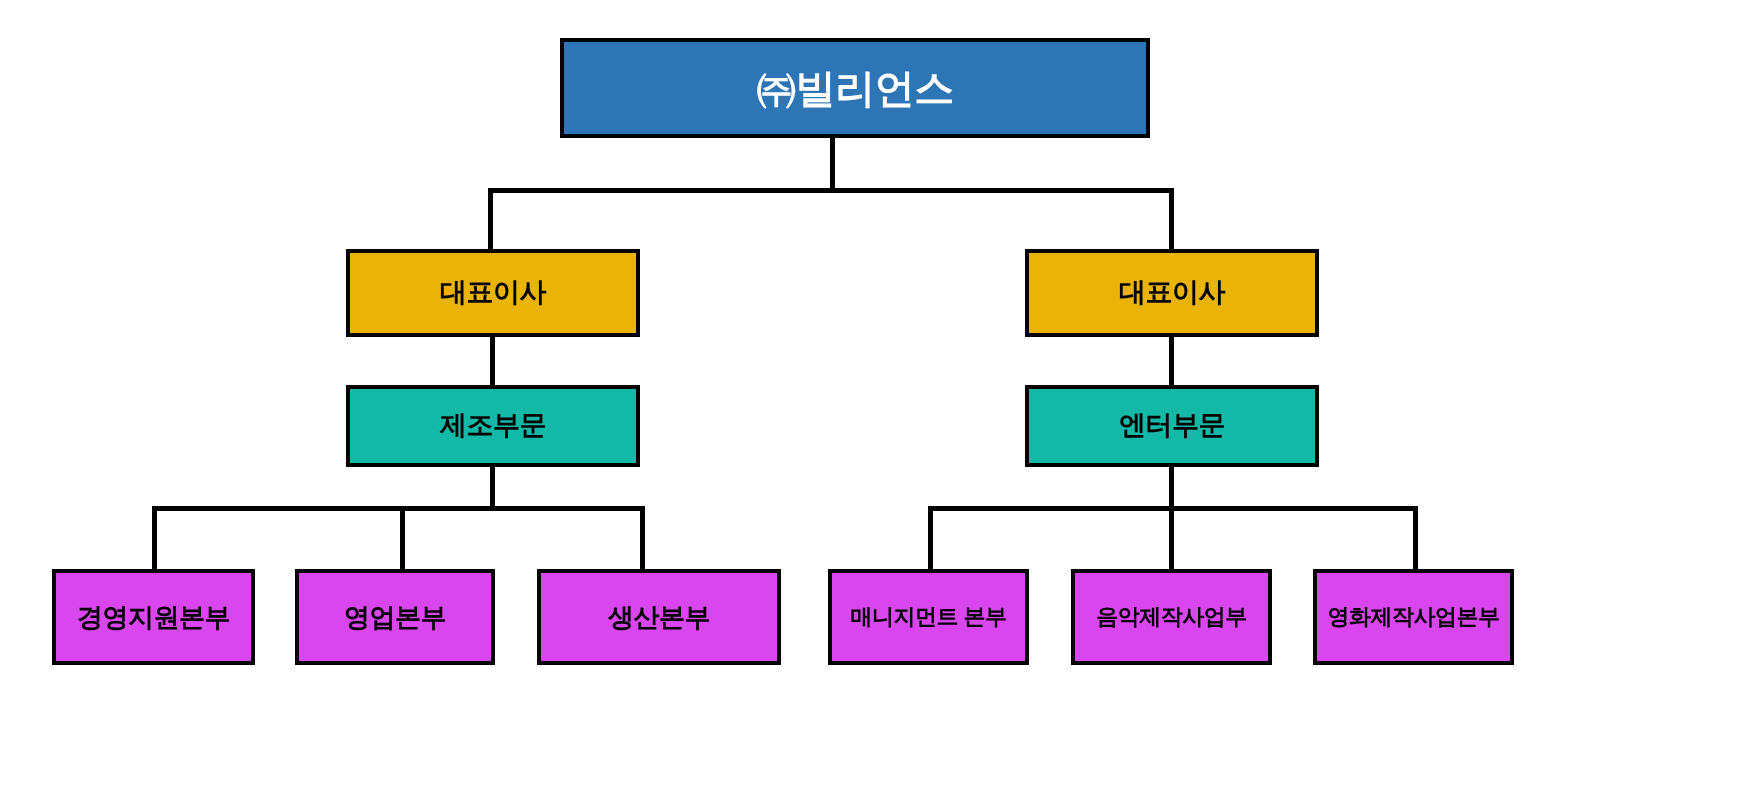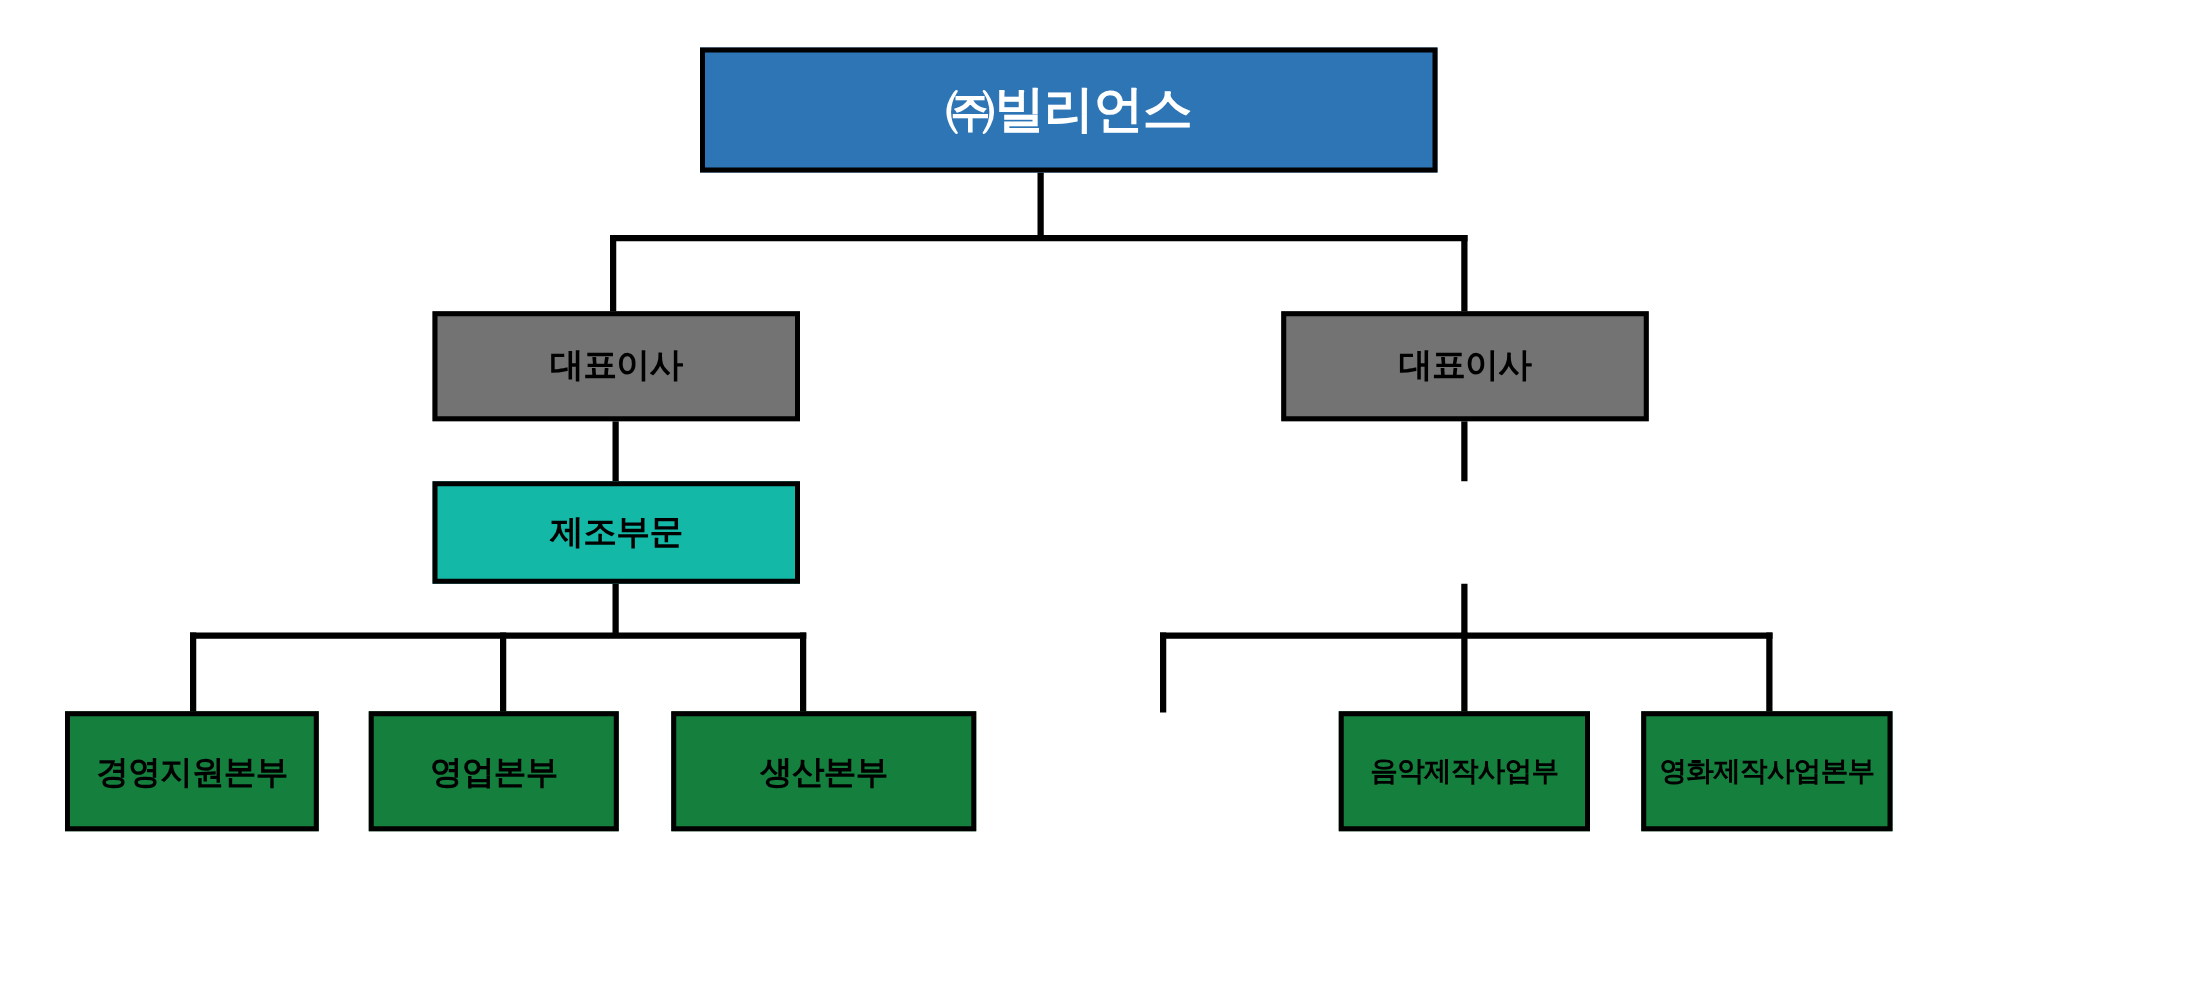--- a/index.html
+++ b/index.html
@@ -30,31 +30,31 @@
     line-height: 1.1;
     letter-spacing: -0.5px;
     z-index: 3;
   }
   .node-root {
     background: #2E75B6;
     color: #ffffff;
     font-size: 40px;
   }
   .node-l2 {
-    background: #737373;
+    background: #eab308;
     color: #000000;
     font-size: 27px;
   }
   .node-l3 {
     background: #14b8a6;
     color: #000000;
     font-size: 27px;
   }
   .node-leaf {
-    background: #15803d;
+    background: #d946ef;
     color: #000000;
     font-size: 26px;
   }
   .node-leaf.compact {
     font-size: 22px;
   }
   .conn {
     position: absolute;
     background: #000000;
     z-index: 1;
@@ -106,27 +106,33 @@
   <div class="node node-leaf" style="left:537px; top:569px; width:244px; height:96px;">
     <span>생산본부</span>
   </div>
 
   <div class="node node-l2" style="left:1025px; top:249px; width:294px; height:88px;">
     <span>대표이사</span>
   </div>
 
   <div class="conn conn-v" style="left:1169px; top:337px; width:5px; height:48px;"></div>
 
+  <div class="node node-l3" style="left:1025px; top:385px; width:294px; height:82px;">
+    <span>엔터부문</span>
+  </div>
 
   <div class="conn conn-v" style="left:1169px; top:467px; width:5px; height:42px;"></div>
   <div class="conn conn-h" style="left:928px; top:506px; width:490px; height:5px;"></div>
   <div class="conn conn-v" style="left:928px; top:506px; width:5px; height:64px;"></div>
   <div class="conn conn-v" style="left:1169px; top:506px; width:5px; height:64px;"></div>
   <div class="conn conn-v" style="left:1413px; top:506px; width:5px; height:64px;"></div>
 
+  <div class="node node-leaf compact" style="left:828px; top:569px; width:201px; height:96px;">
+    <span>매니지먼트 본부</span>
+  </div>
 
   <div class="node node-leaf compact" style="left:1071px; top:569px; width:201px; height:96px;font-family:Liberation Serif, serif;">
     <span>음악제작사업부</span>
   </div>
 
   <div class="node node-leaf compact" style="left:1313px; top:569px; width:201px; height:96px;">
     <span>영화제작사업본부</span>
   </div>
 
 </div>

